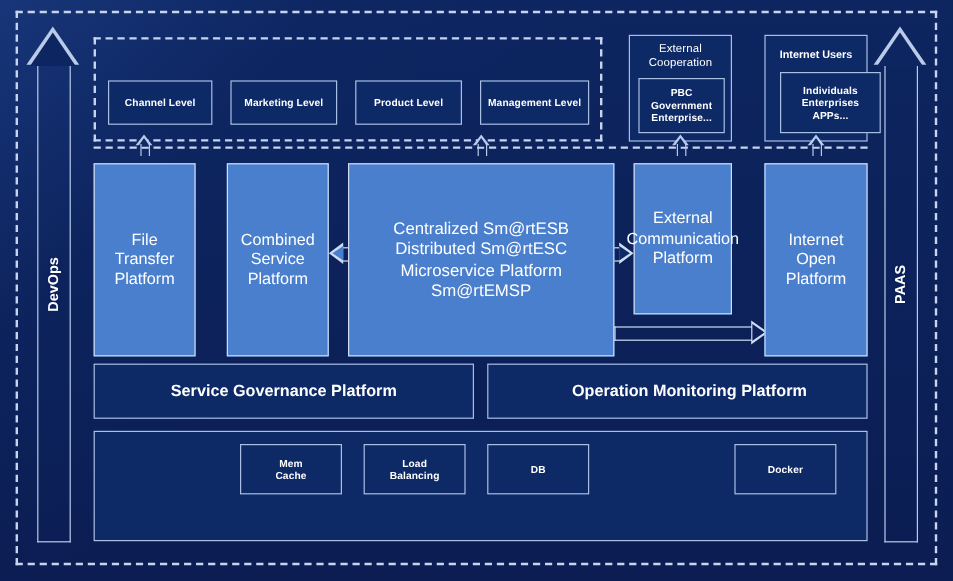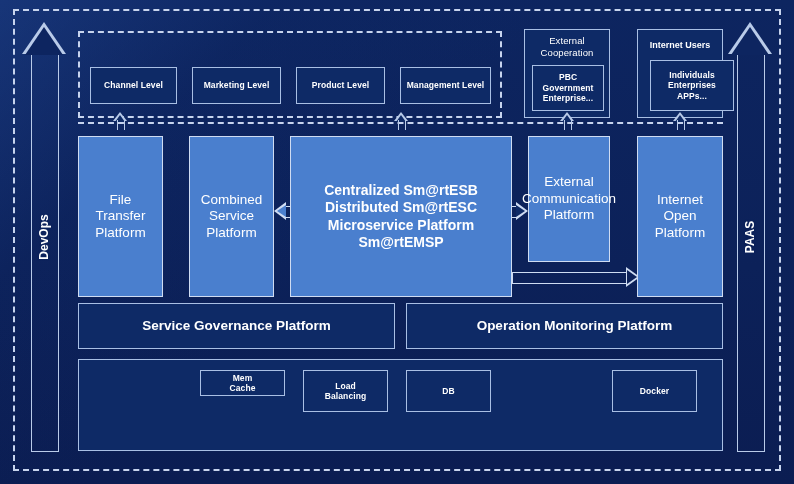--- a/index.html
+++ b/index.html
@@ -30,21 +30,21 @@
     border:1.5px solid #cfdcf2;
     background:#4a7fce;
   }
   .ctr{
     display:flex;align-items:center;justify-content:center;
     text-align:center;line-height:1.22;
   }
   .tiny{font-size:8.5px;font-weight:bold;letter-spacing:.1px;}
   .sm{font-size:9px;font-weight:bold;}
   .big{font-size:13.5px;font-weight:normal;}
-  .bigger{font-size:14px;font-weight:bold;}
+  .bigger{font-size:14px;font-weight:normal;}
   .headline{font-size:13px;font-weight:bold;}
   .stack{flex-direction:column;}
   .stack span{display:block;}
 
   
   .vband{position:absolute;}
   .vband .shaft{
     position:absolute;left:9px;top:31px;width:26px;bottom:0;
     border:1.5px solid #b9cbe9;border-top:none;background:transparent;
   }
@@ -254,21 +254,21 @@
 
   <div class="abs solidbox ctr headline" style="left:78px;top:303px;width:317px;height:46px;font-size:13.5px;">
     <span>Service Governance Platform</span>
   </div>
   <div class="abs solidbox ctr headline" style="left:406px;top:303px;width:317px;height:46px;font-size:13.5px;padding-left:20px;">
     <span>Operation Monitoring Platform</span>
   </div>
 
   <div class="abs solidbox" style="left:78px;top:359px;width:645px;height:92px;"></div>
 
-  <div class="abs solidbox ctr stack tiny" style="left:200px;top:370px;width:85px;height:26px;">
+  <div class="abs solidbox ctr stack tiny" style="left:200px;top:370px;width:85px;height:42px;">
     <span>Mem</span>
     <span>Cache</span>
   </div>
   <div class="abs solidbox ctr stack tiny" style="left:303px;top:370px;width:85px;height:42px;">
     <span>Load</span>
     <span>Balancing</span>
   </div>
   <div class="abs solidbox ctr stack tiny" style="left:406px;top:370px;width:85px;height:42px;">
     <span>DB</span>
   </div>

